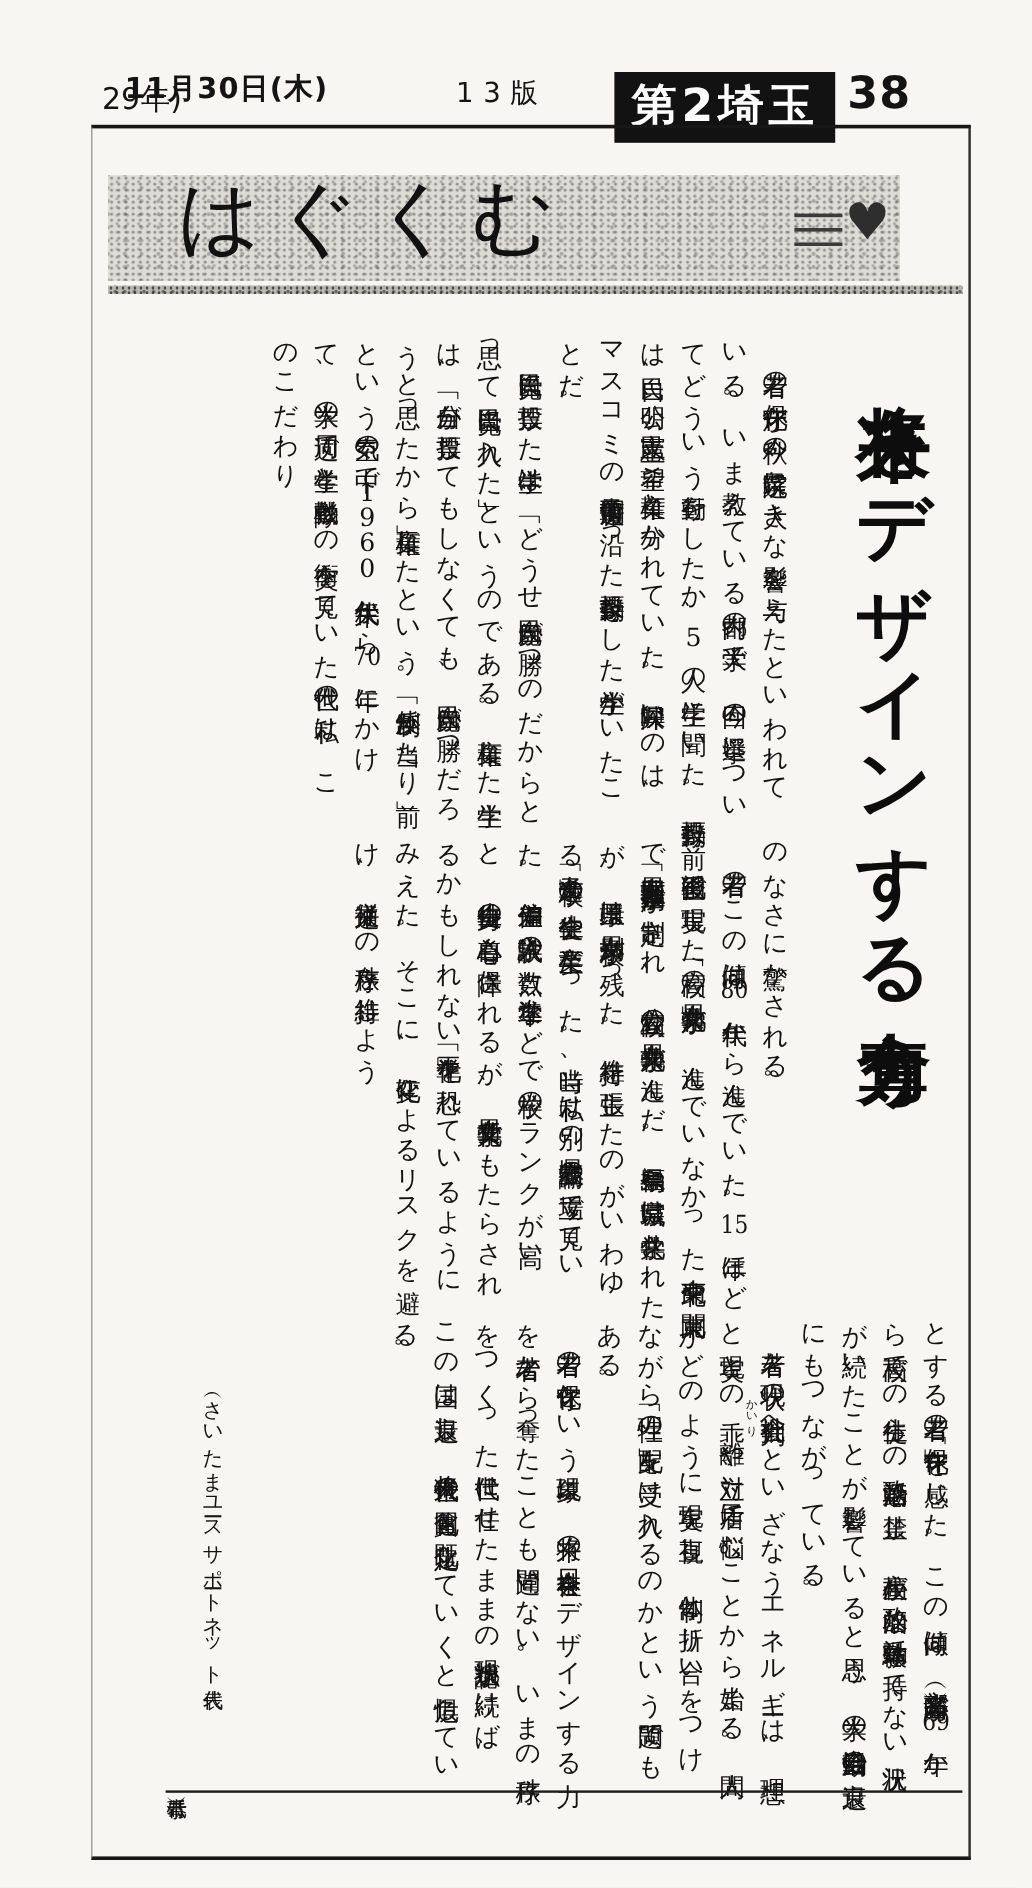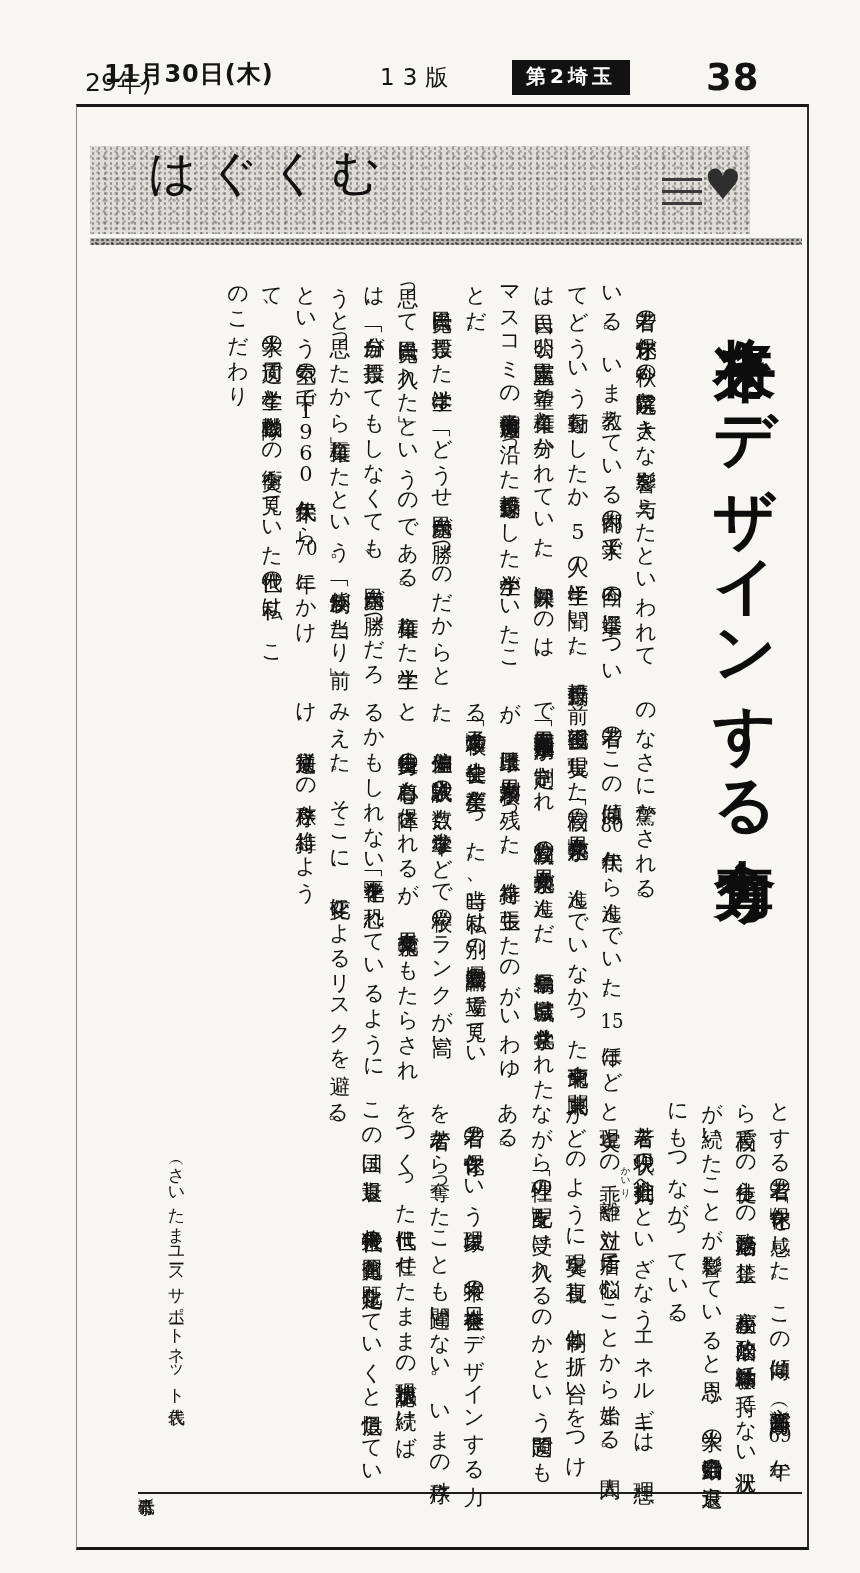--- a/index.html
+++ b/index.html
@@ -6,21 +6,21 @@
   .board{
     position:relative;width:860px;height:1573px;margin:0 auto;
     background:#f7f6f2;overflow:hidden;
     font-family:"DejaVu Serif","Liberation Serif",serif;color:#141414;
   }
   
   .hdr-item{position:absolute;white-space:nowrap;font-family:"DejaVu Sans","Liberation Sans",sans-serif;}
   .hdr-prefix{left:42px;top:66px;font-size:25px;margin-left:43px;}
   .hdr-date{left:104px;top:58px;font-size:24px;font-weight:bold;letter-spacing:1px;}
   .hdr-edition{left:380px;top:62px;font-size:23px;letter-spacing:8px;}
-  .hdr-badge{left:512px;top:60px;font-size:20px;font-weight:bold;
+  .hdr-badge{left:512px;top:60px;font-size:38px;font-weight:bold;
     background:#121212;color:#ffffff;padding:3px 14px 5px;letter-spacing:4px;}
   .hdr-page{left:706px;top:56px;font-size:37px;font-weight:bold;letter-spacing:1px;}
   
   .article-box{
     position:absolute;left:76px;top:104px;width:730px;height:1440px;
     border-top:3px solid #171717;border-right:2px solid #2a2a2a;
     border-bottom:3px solid #171717;border-left:1px solid #8a8a8a;
     background:transparent;
   }
   
@@ -28,21 +28,21 @@
     background-color:#dedcd6;
     background-image:
       radial-gradient(circle, rgba(70,70,70,.50) 1px, transparent 1.5px),
       radial-gradient(circle, rgba(95,95,95,.38) 1px, transparent 1.7px),
       radial-gradient(circle, rgba(45,45,45,.30) 1.3px, transparent 2px);
     background-size:6px 5px, 9px 7px, 14px 11px;
     background-position:0 0, 3px 2px, 7px 5px;
   }
   .banner{position:absolute;left:90px;top:146px;width:660px;height:88px;}
   .series-title{
-    position:absolute;left:148px;top:148px;font-size:48px;line-height:1;
+    position:absolute;left:148px;top:148px;font-size:68px;line-height:1;
     letter-spacing:12px;font-family:"DejaVu Serif","Liberation Serif",serif;
     white-space:nowrap;color:#111;
   }
   .banner-topic{
     position:absolute;left:462px;top:172px;font-size:34px;font-weight:bold;
     font-family:"DejaVu Sans","Liberation Sans",sans-serif;letter-spacing:2px;
     white-space:nowrap;color:#101010;
   }
   .banner-lines{position:absolute;left:662px;top:178px;width:40px;}
   .banner-lines .bar{height:3px;background:#3b3b3b;margin-bottom:9px;}

